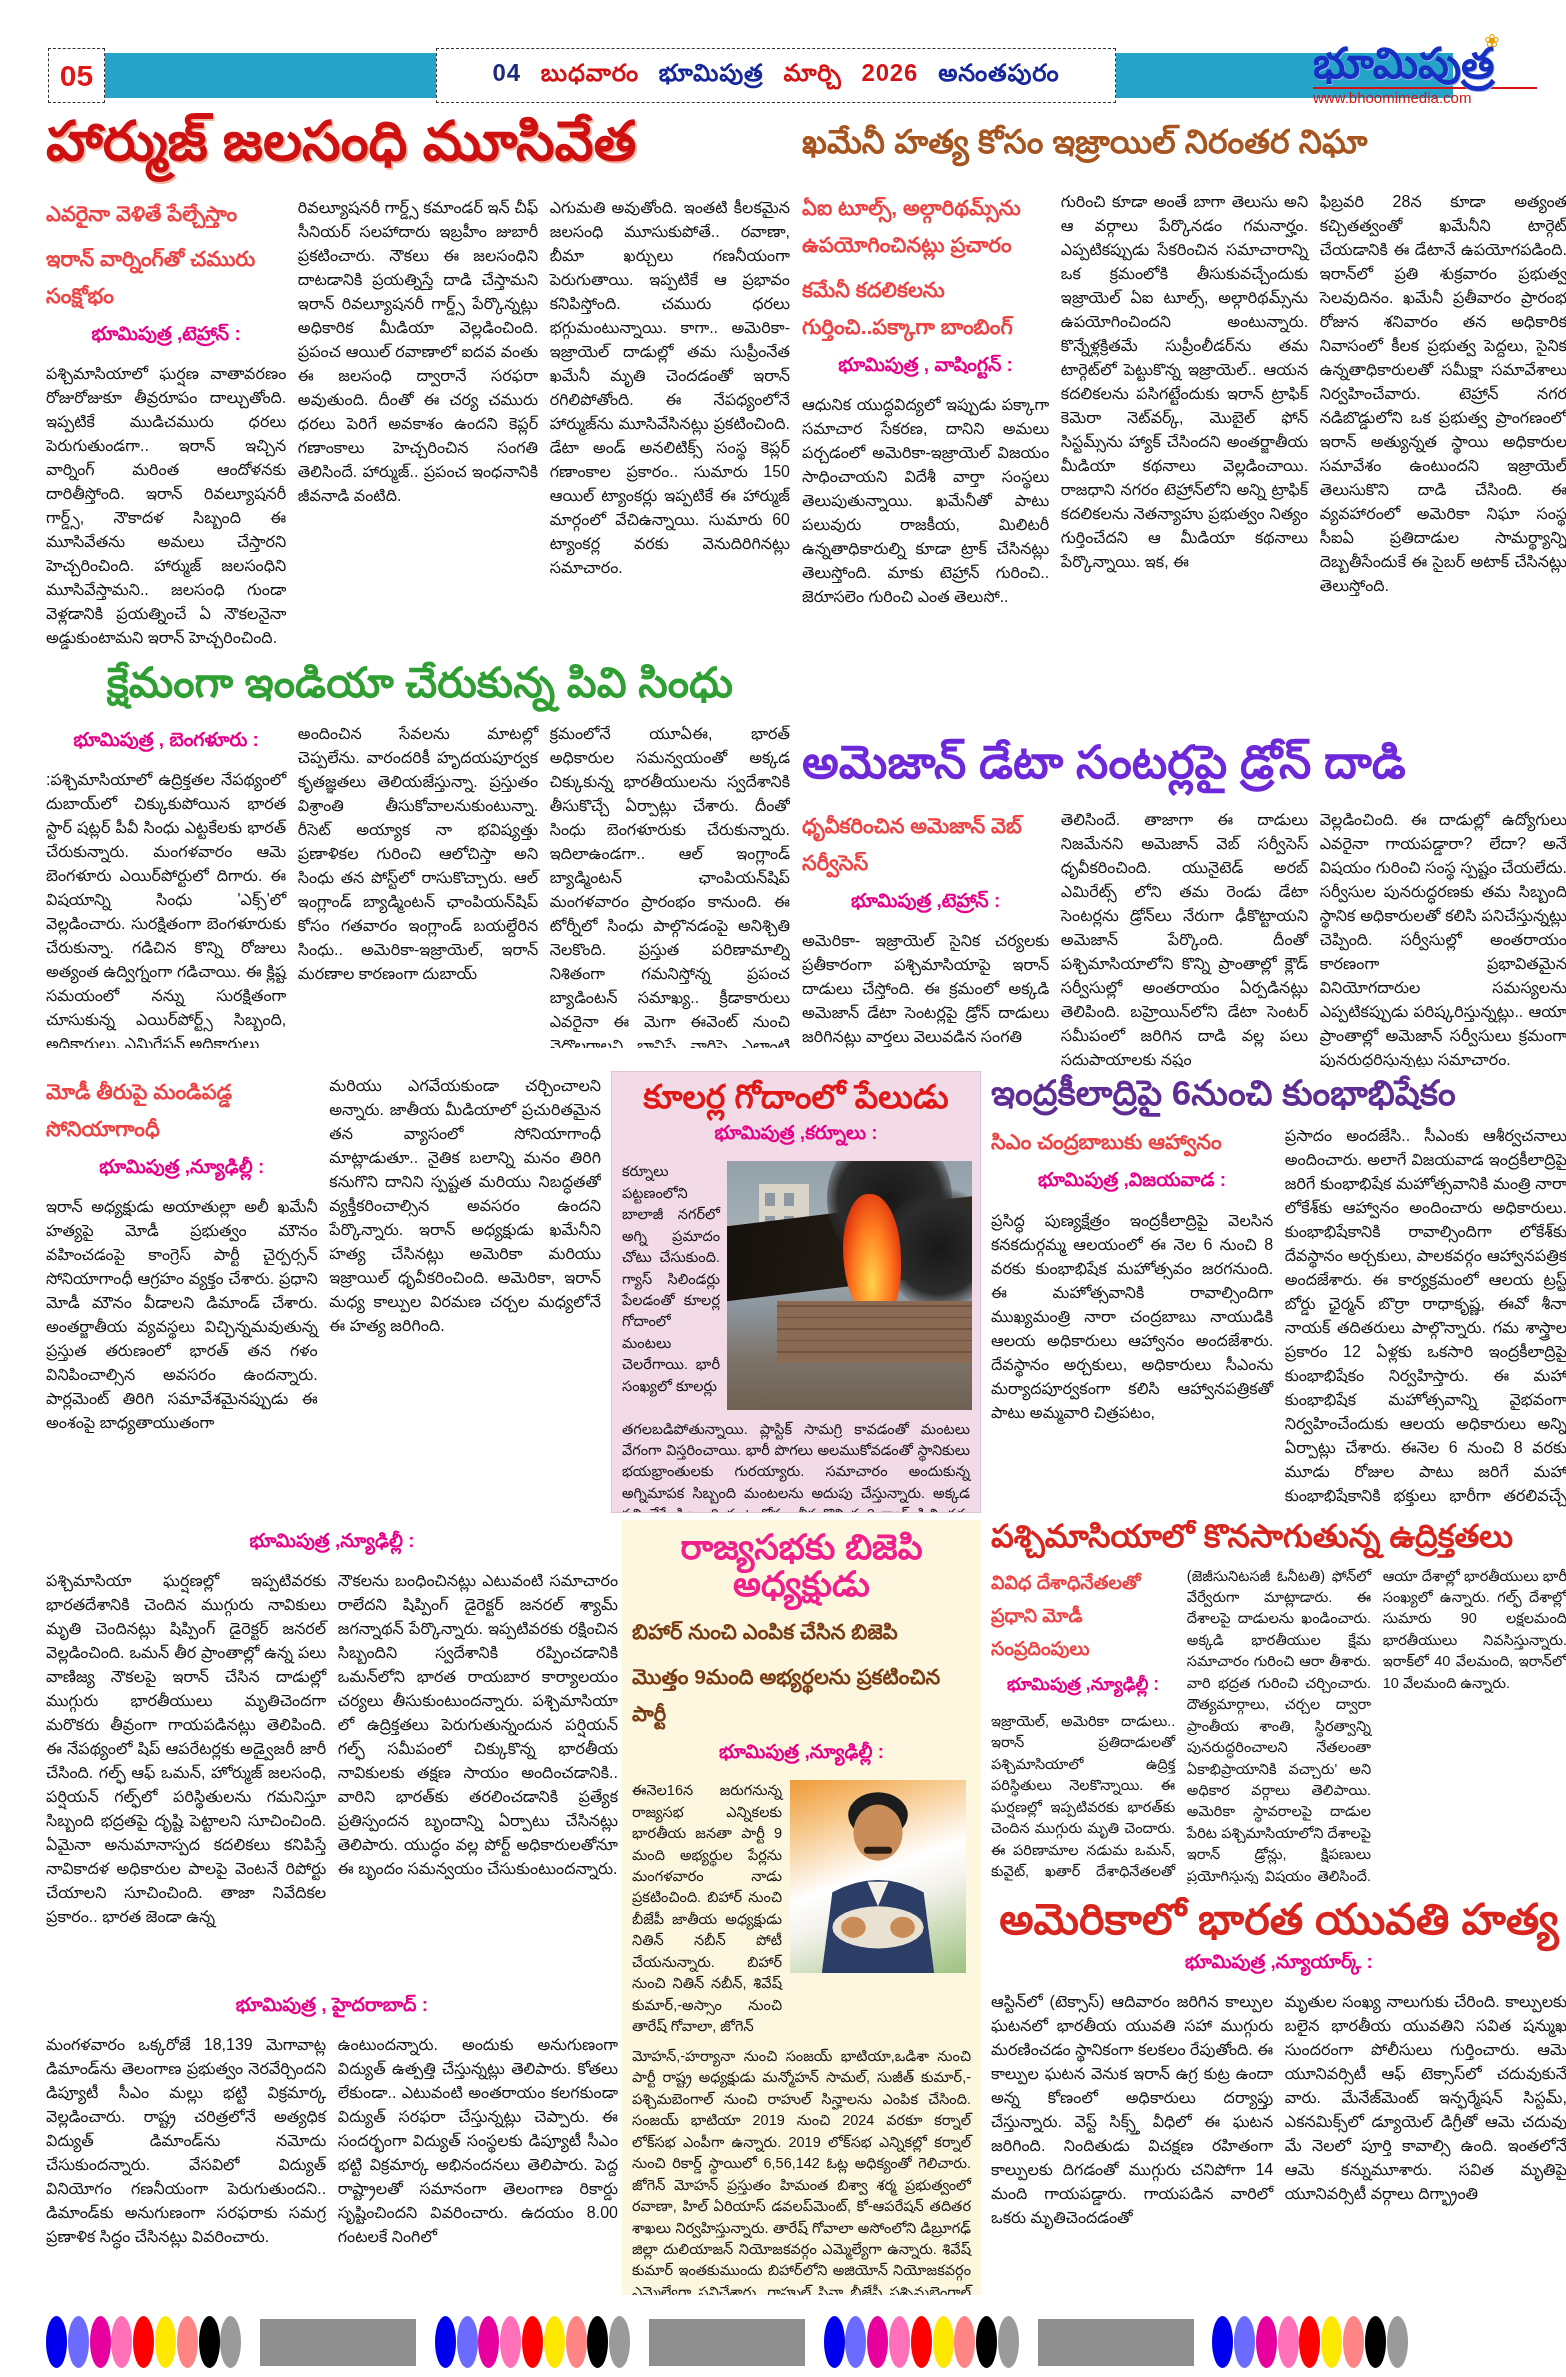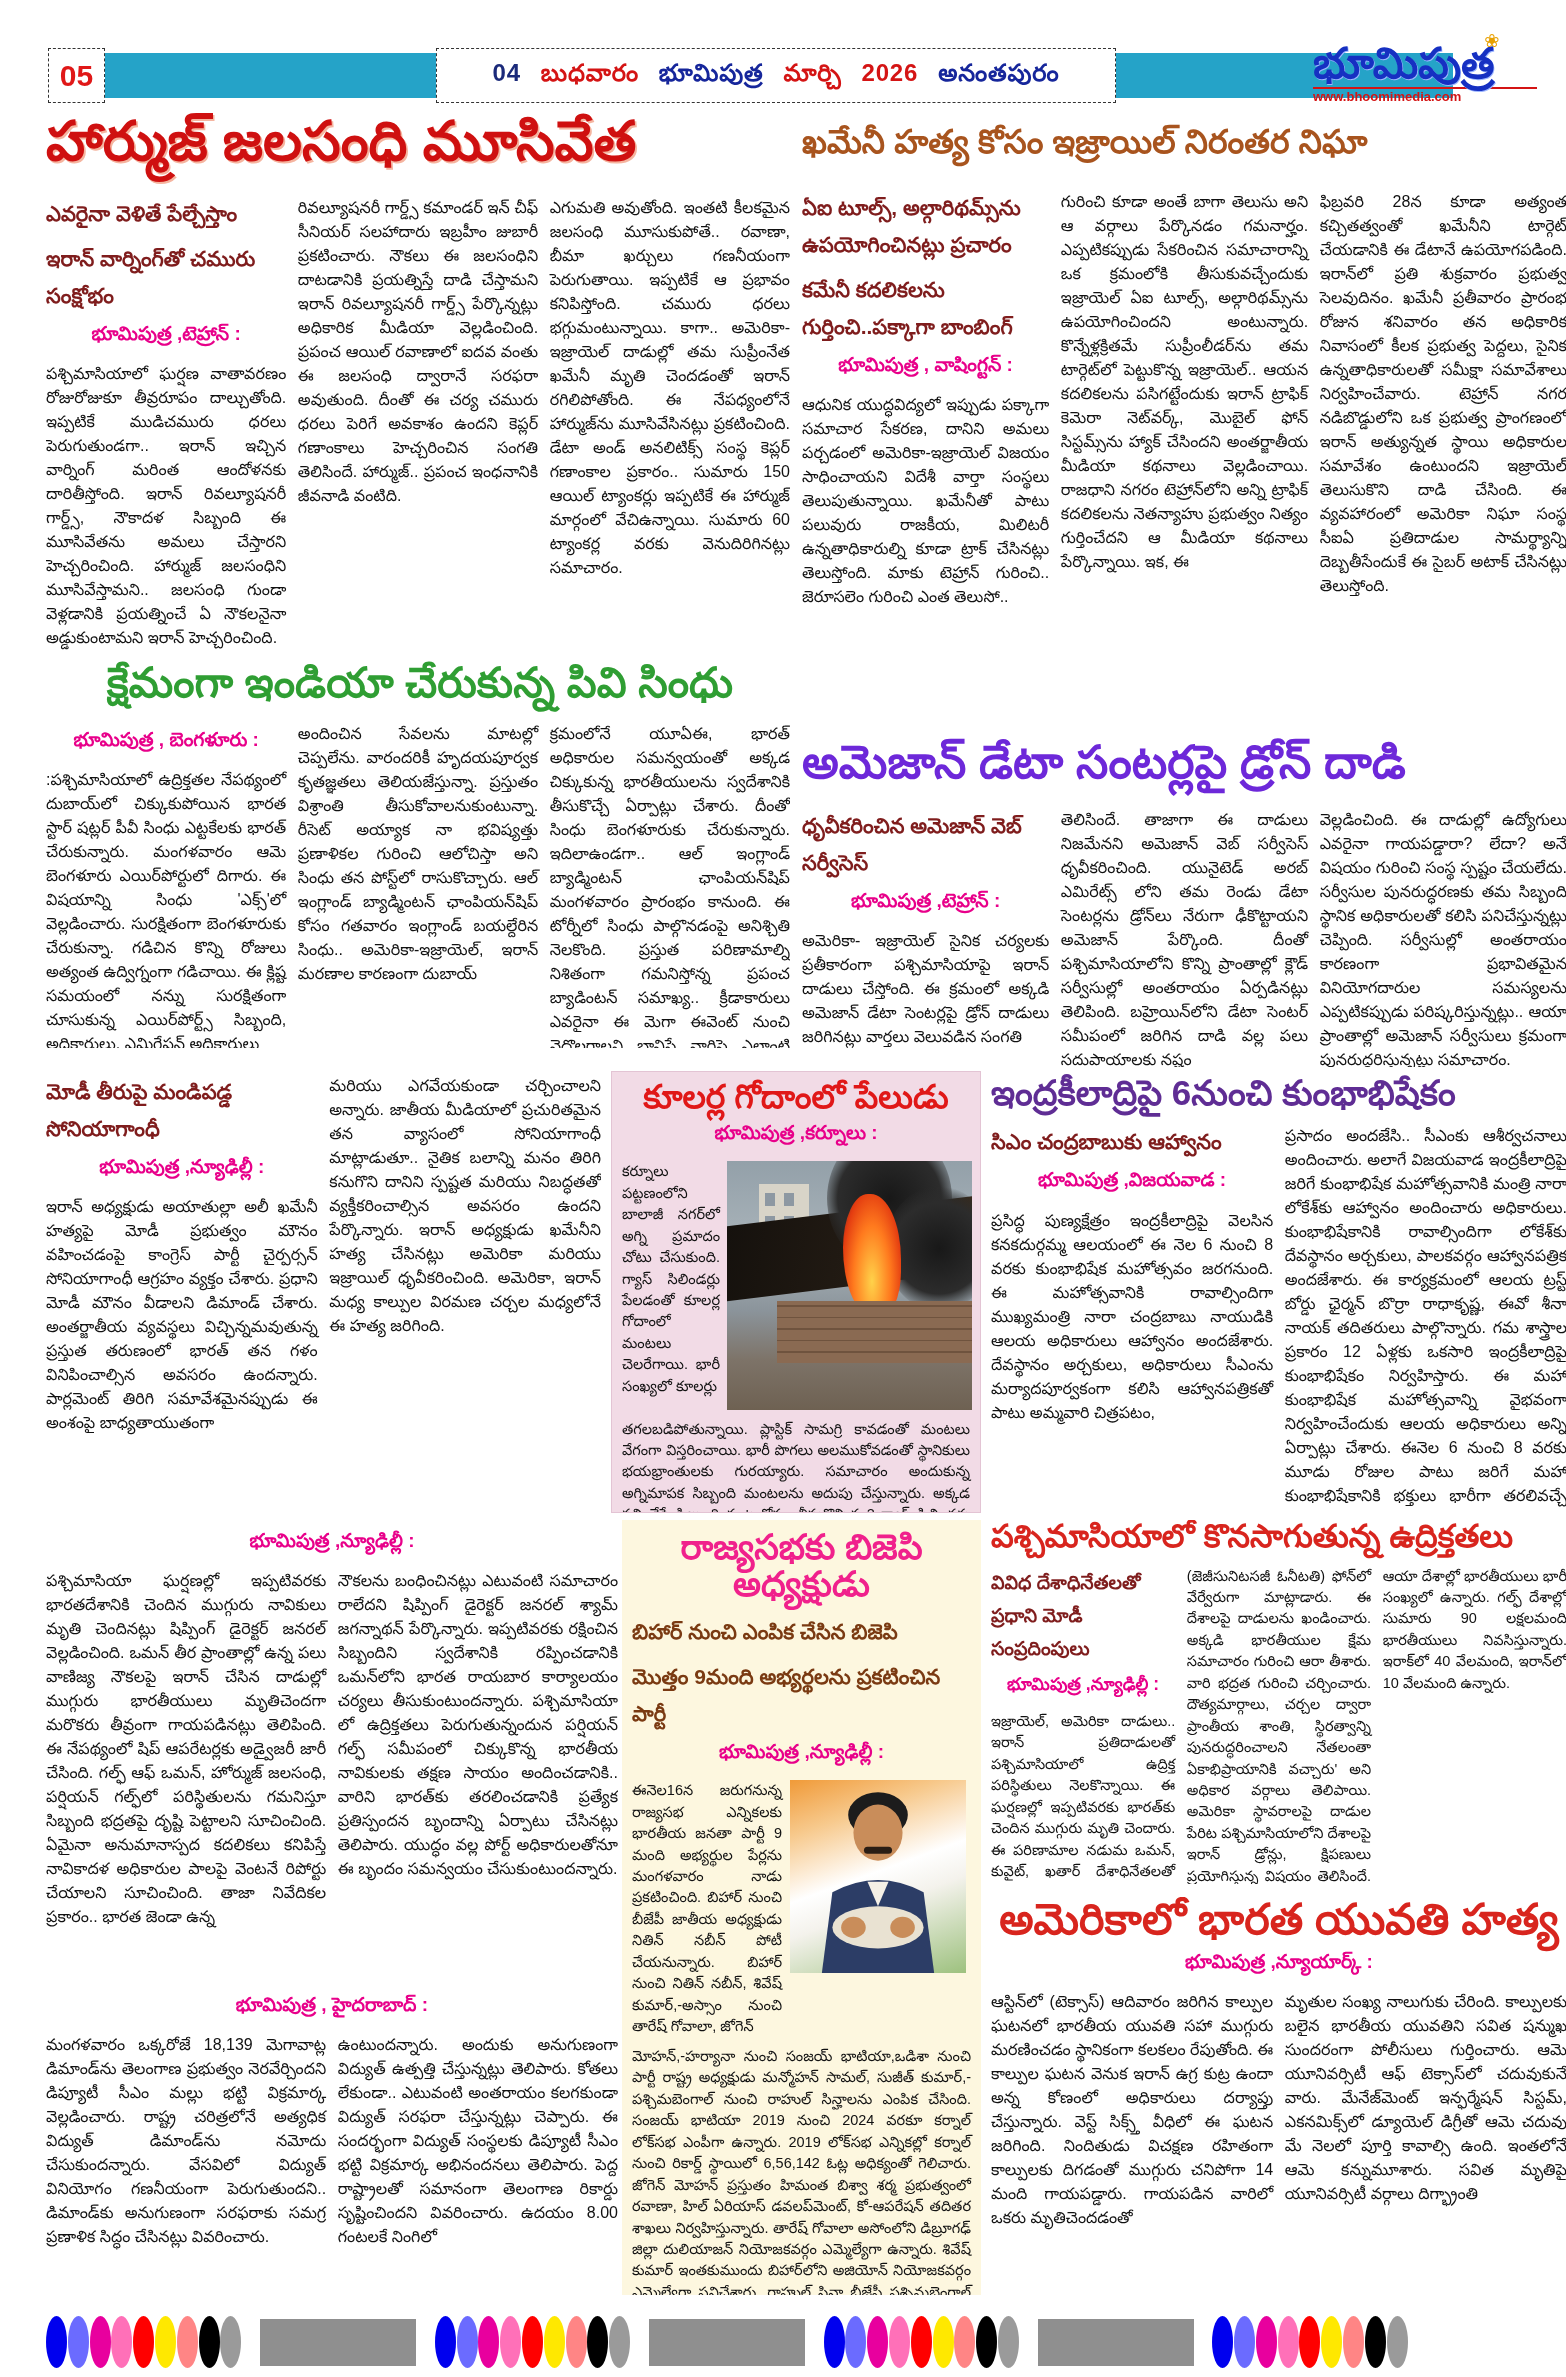--- a/index.html
+++ b/index.html
@@ -7,42 +7,42 @@
   .page{position:relative;width:1567px;height:2377px;background:#ffffff;overflow:hidden;}
   .abs{position:absolute;}
   
   .teal-bar{background:#25a3c8;}
   .boxed{background:#fff;border:1.7px dashed #333;box-sizing:border-box;display:flex;align-items:center;justify-content:center;}
   .pagenum{color:#e01818;font-weight:bold;font-size:30px;}
   .dateline{font-weight:bold;font-size:24px;letter-spacing:0.8px;white-space:nowrap;}
   .dl-red{color:#d41414;} .dl-blue{color:#16269b;} .dl-navy{color:#1b2a7a;}
   .dateline span{margin:0 10px;}
   .logo-title{color:#1630c2;font-weight:bold;font-size:43px;line-height:1;text-shadow:0.8px 0.8px 0 #9db6ff;}
-  .logo-web{color:#d41414;font-size:13px;font-weight:bold;}
+  .logo-web{color:#d41414;font-size:15px;font-weight:normal;}
   .logo-flower{color:#e8a000;font-size:18.3px;position:absolute;top:-11.6px;right:-5px;}
   
   .hl{font-weight:bold;line-height:1.06;margin:0;}
   .hl-hormuz{font-size:55px;color:#cf1010;text-shadow:1.7px 1.7px 0 #f5b5a0;}
   .hl-kham{font-size:33px;color:#a8541e;}
   .hl-sindhu{font-size:42px;color:#2f9e33;}
   .hl-amazon{font-size:46px;color:#6d28d9;}
   .hl-mounam{font-size:37px;color:#a02318;}
   .hl-cool{font-size:33px;color:#e01818;text-align:center;}
   .hl-indra{font-size:35px;color:#5f2d94;}
   .hl-navik{font-size:28px;color:#b02a20;text-align:center;}
   .hl-bjp{font-size:35px;color:#f0218c;}
   .hl-tens{font-size:32px;color:#d8251e;}
   .hl-vidyut{font-size:31px;color:#2233aa;text-align:center;}
   .hl-yuv{font-size:43px;color:#d8251e;text-align:center;}
   
   .cols{display:flex;gap:11.6px;}
   .col{flex:1;min-width:0;}
   .body{font-size:16px;line-height:1.5;text-align:justify;margin:0;color:#111;}
   .body-sm{font-size:14.5px;line-height:1.48;text-align:justify;margin:0;color:#111;}
-  .kicker{font-weight:bold;font-size:21px;line-height:1.75;color:#7f1d1d;margin:0 0 8.3px 0;}
+  .kicker{font-weight:bold;font-size:21px;line-height:1.75;color:#ef4444;margin:0 0 8.3px 0;}
   .byline{color:#e8008a;font-weight:bold;font-size:19px;text-align:center;margin:6.7px 0 13.3px 0;}
   .clip{overflow:hidden;}
   section{box-sizing:border-box;}
   
   .pinkbox{background:#f2dbe6;border:0.8px solid #e3c4d4;}
   
   .creambox{background:#fdf7df;}
   
   .firephoto{position:relative;overflow:hidden;background:linear-gradient(180deg,#93a0a9 0%,#aab4ba 35%,#8b949b 60%,#7d7368 80%,#6e6152 100%);}
   .smoke{position:absolute;border-radius:50%;background:radial-gradient(circle,#181818 0%,#2c2c2c 55%,rgba(60,60,60,0) 75%);}

